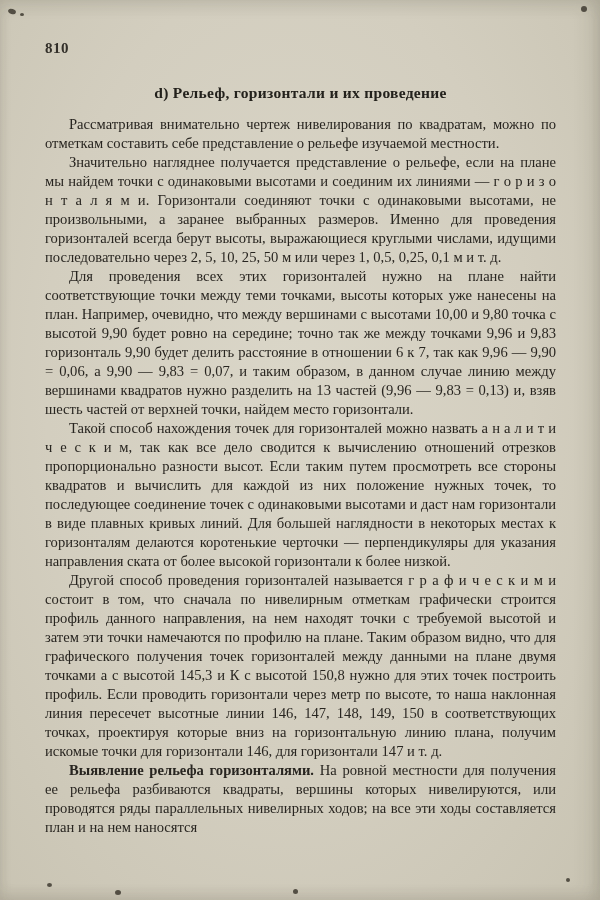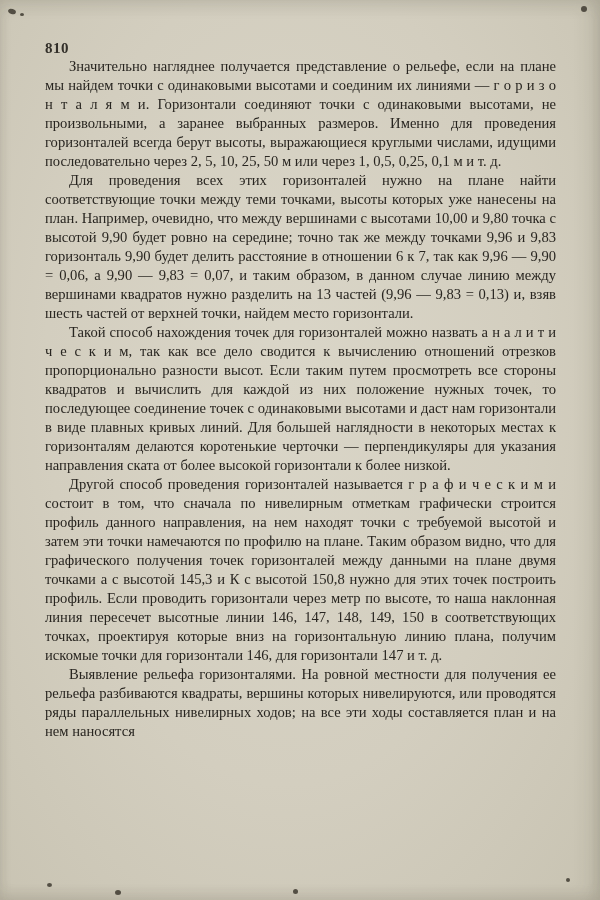--- a/index.html
+++ b/index.html
@@ -34,42 +34,44 @@
     font-size:15.5px;font-weight:bold;letter-spacing:0.3px;
     color:#23211c;
   }
   .body p{
     margin:0;
     font-size:14.6px;line-height:19px;
     text-align:justify;
     text-indent:24px;
     color:#282520;
   }
-  .body p b{font-weight:normal;}
+  .body p b{font-weight:bold;}
   .speck{position:absolute;background:#3e3a30;border-radius:50%;opacity:0.85;}
   #s1{left:8px;top:9px;width:8px;height:5px;transform:rotate(18deg);}
   #s2{left:20px;top:13px;width:4px;height:3px;}
   #s3{left:581px;top:6px;width:6px;height:6px;}
   #s4{left:47px;top:883px;width:5px;height:4px;}
   #s5{left:115px;top:890px;width:6px;height:5px;}
   #s6{left:293px;top:889px;width:5px;height:5px;}
   #s7{left:566px;top:878px;width:4px;height:4px;}
 </style>
 </head>
 <body>
 
 <div class="page">
   <div class="inner">
 
     <div class="header">
       <span class="pagenum">810</span>
     </div>
 
+    <h2 class="title">d) Рельеф, горизонтали и их проведение</h2>
 
     <div class="body">
+      <p>Рассматривая внимательно чертеж нивелирования по квадратам, можно по отметкам составить себе представление о рельефе изучаемой местности.</p>
       <p>Значительно нагляднее получается представление о рельефе, если на плане мы найдем точки с одинаковыми высотами и соединим их линиями — г о р и з о н т а л я м и.  Горизонтали соединяют точки с одинаковыми высотами, не произвольными, а заранее выбранных размеров. Именно для проведения горизонталей всегда берут высоты, выражающиеся круглыми числами, идущими последовательно через 2, 5, 10, 25, 50 м или через 1, 0,5, 0,25, 0,1 м и т. д.</p>
       <p>Для проведения всех этих горизонталей нужно на плане найти соответствующие точки между теми точками, высоты которых уже нанесены на план. Например, очевидно, что между вершинами с высотами 10,00 и 9,80 точка с высотой 9,90 будет ровно на середине; точно так же между точками 9,96 и 9,83 горизонталь 9,90 будет делить расстояние в отношении 6 к 7, так как 9,96 — 9,90 = 0,06, а 9,90 — 9,83 = 0,07, и таким образом, в данном случае линию между вершинами квадратов нужно разделить на 13 частей (9,96 — 9,83 = 0,13) и, взяв шесть частей от верхней точки, найдем место горизонтали.</p>
       <p>Такой способ нахождения точек для горизонталей можно назвать а н а л и т и ч е с к и м, так как все дело сводится к вычислению отношений отрезков пропорционально разности высот. Если таким путем просмотреть все стороны квадратов и вычислить для каждой из них положение нужных точек, то последующее соединение точек с одинаковыми высотами и даст нам горизонтали в виде плавных кривых линий. Для большей наглядности в некоторых местах к горизонталям делаются коротенькие черточки — перпендикуляры для указания направления ската от более высокой горизонтали к более низкой.</p>
       <p>Другой способ проведения горизонталей называется г р а ф и ч е с к и м и состоит в том, что сначала по нивелирным отметкам графически строится профиль данного направления, на нем находят точки с требуемой высотой и затем эти точки намечаются по профилю на плане. Таким образом видно, что для графического получения точек горизонталей между данными на плане двумя точками а с высотой 145,3 и К с высотой 150,8 нужно для этих точек построить профиль. Если проводить горизонтали через метр по высоте, то наша наклонная линия пересечет высотные линии 146, 147, 148, 149, 150 в соответствующих точках, проектируя которые вниз на горизонтальную линию плана, получим искомые точки для горизонтали 146, для горизонтали 147 и т. д.</p>
       <p><b>Выявление рельефа горизонталями.</b><span> На ровной местности для получения ее рельефа разбиваются квадраты, вершины которых нивелируются, или проводятся ряды параллельных нивелирных ходов; на все эти ходы составляется план и на нем наносятся</span></p>
     </div>
 
   </div>
 
   <div class="speck" id="s1"></div>

